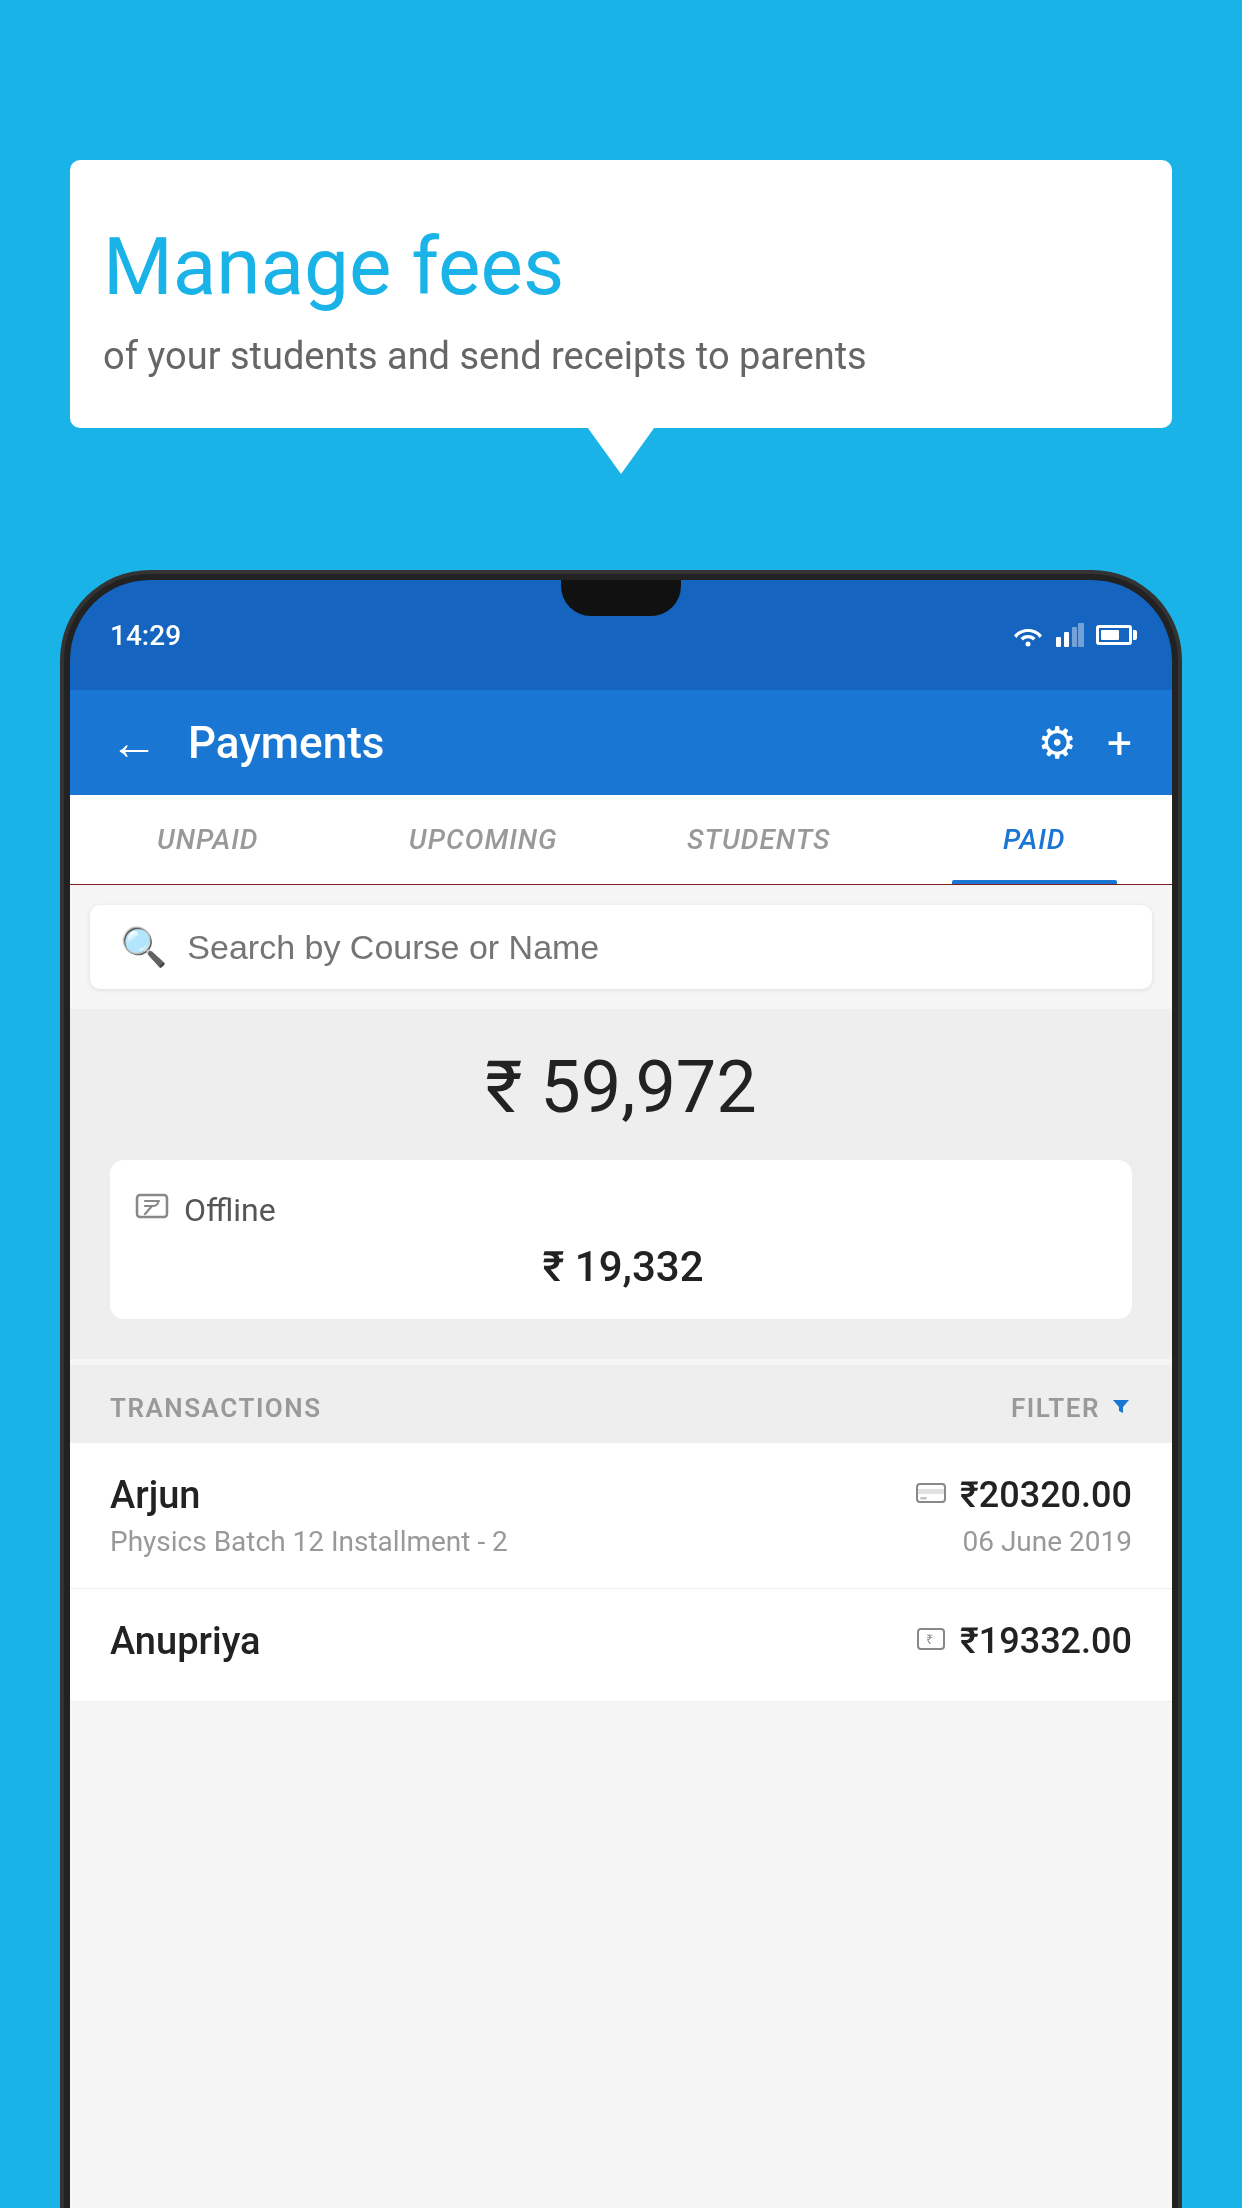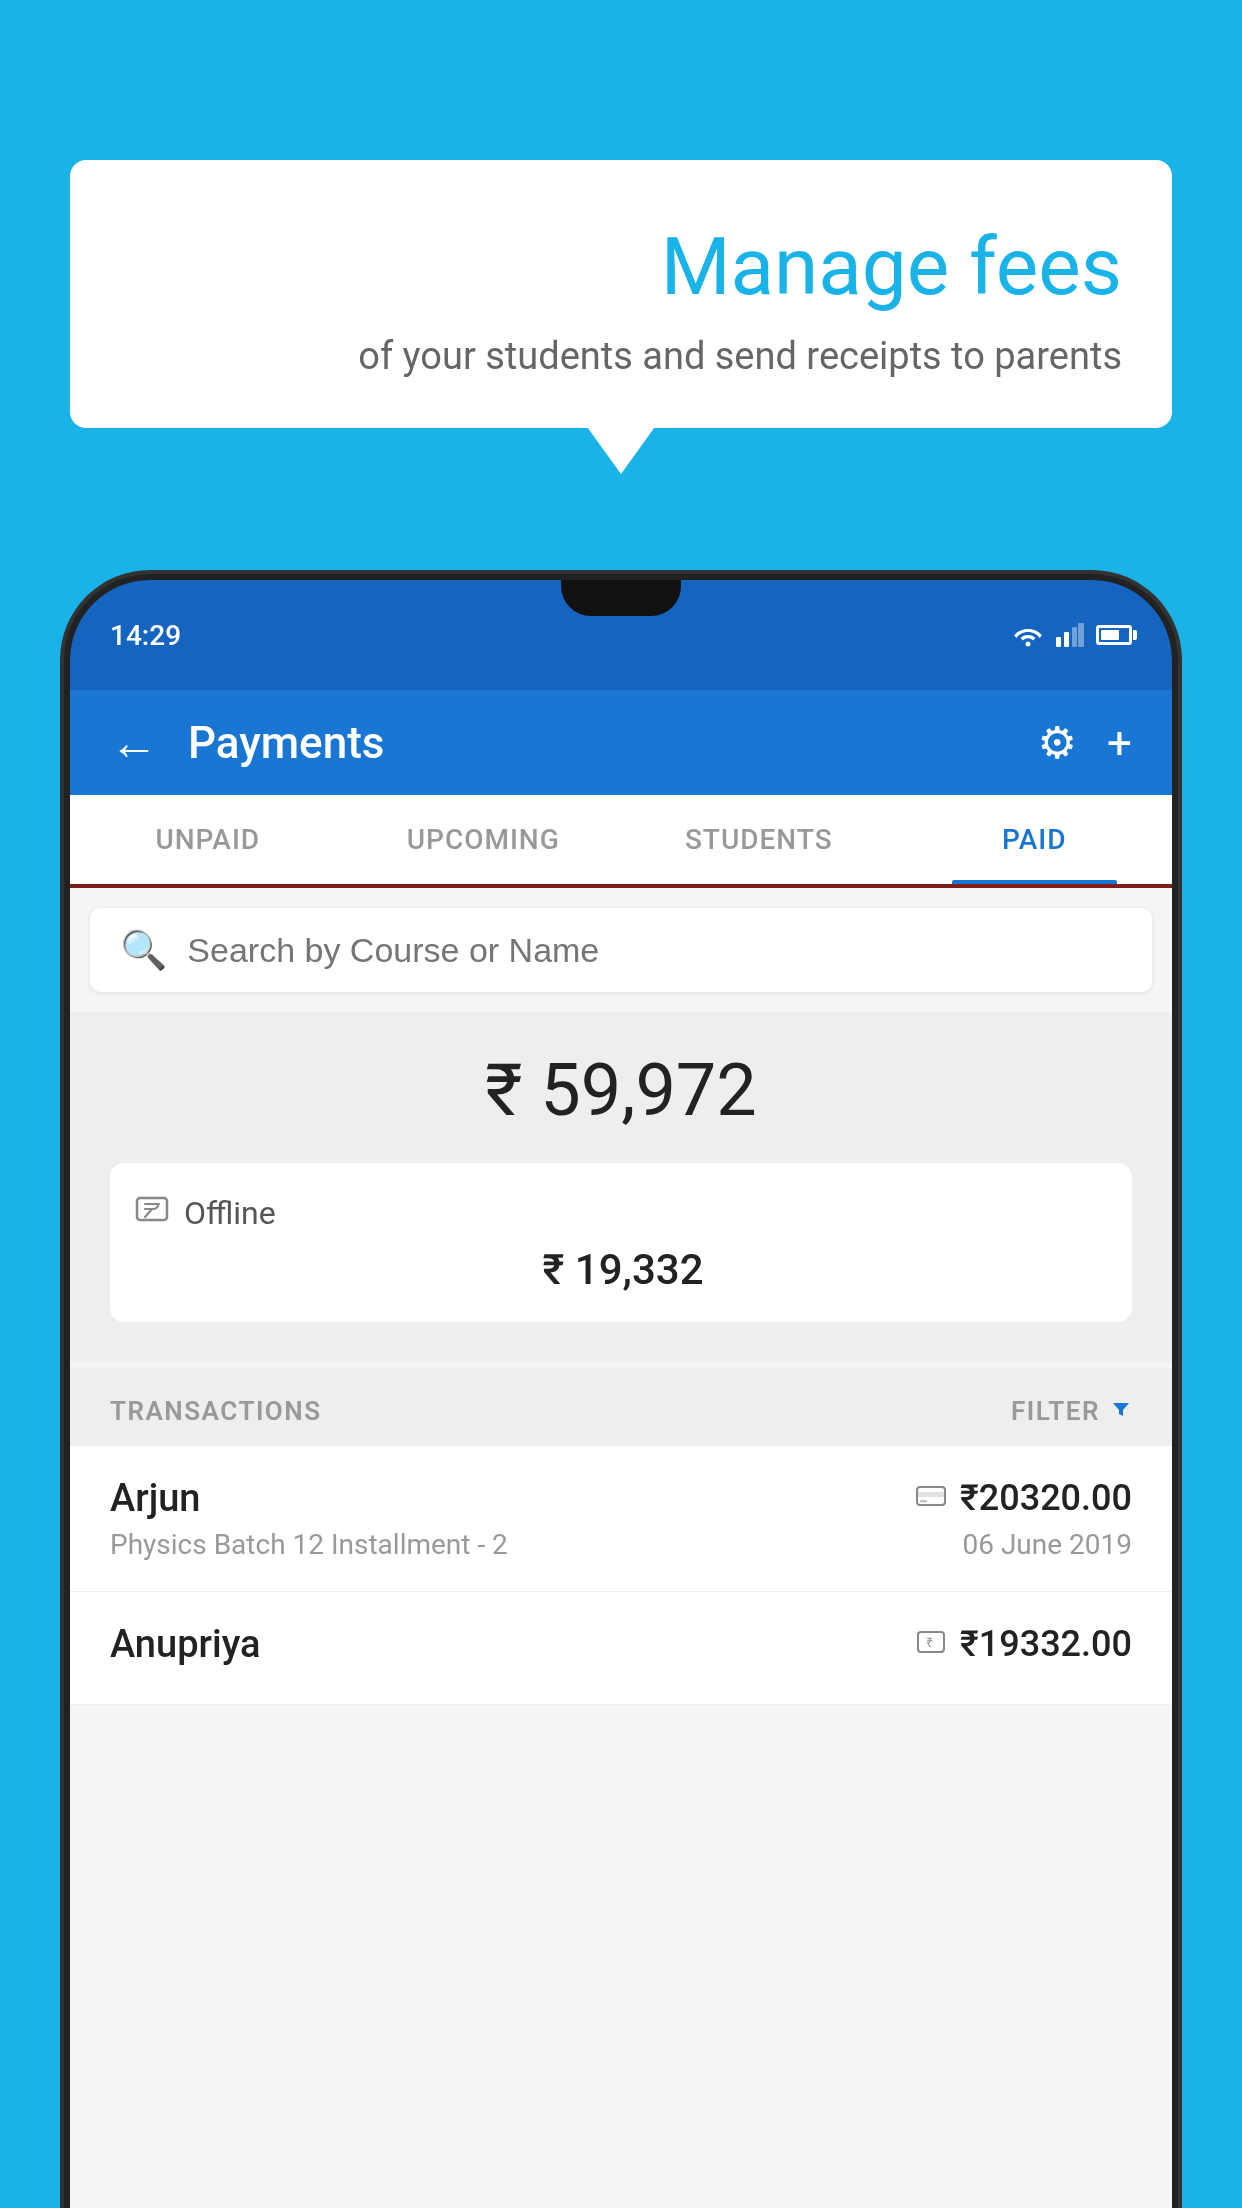--- a/index.html
+++ b/index.html
@@ -13,23 +13,23 @@
       position: relative;
     }
 
     
     .speech-bubble {
       position: absolute;
       top: 160px;
       left: 70px;
       right: 70px;
       background: white;
-      border-radius: 16px;
-      padding: 60px 50px 50px;
-      text-align: right;
+      border-radius: 10px;
+      padding: 60px 33px 50px;
+      text-align: left;
     }
     .speech-bubble::after {
       content: '';
       position: absolute;
       bottom: -46px;
       left: 50%;
       transform: translateX(-50%);
       width: 0;
       height: 0;
       border-left: 36px solid transparent;
@@ -155,21 +155,22 @@
     }
     .header-icon {
       color: white;
       font-size: 44px;
     }
 
     
     .tabs {
       background: white;
       display: flex;
-      border-bottom: 4px solid #7f1d1d;
+      border-bottom: 1px solid #7f1d1d;
+      font-style: italic;
     }
     .tab {
       flex: 1;
       text-align: center;
       padding: 28px 0;
       font-size: 28px;
       font-weight: 500;
       color: #999;
       letter-spacing: 1px;
       position: relative;

